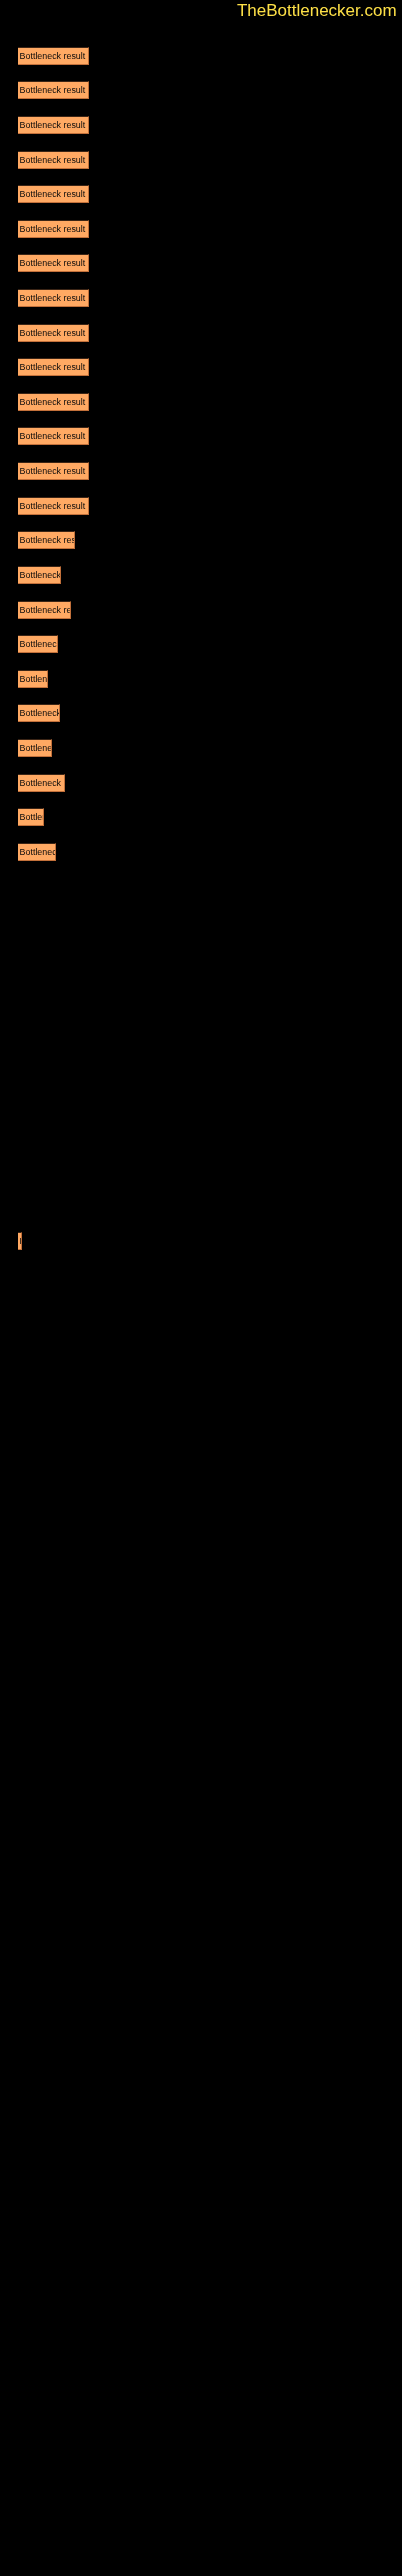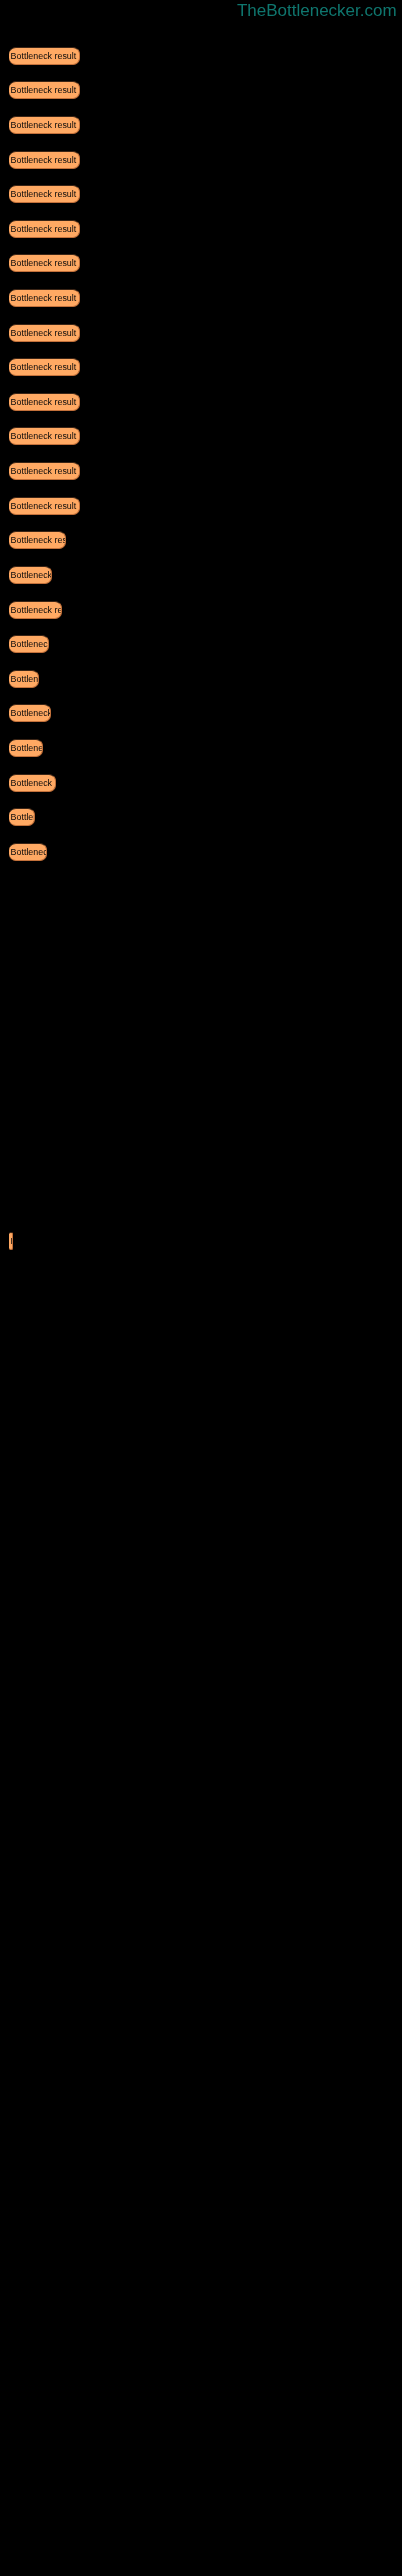--- a/index.html
+++ b/index.html
@@ -24,44 +24,43 @@
     height: 2576px;
     background: #000000;
   }
   .site-title {
     position: absolute;
     right: 6.4px;
     top: 0px;
     font-family: "Liberation Sans", sans-serif;
     font-size: 17px;
     line-height: 21px;
-    color: #0f766e;
+    color: #fde047;
     letter-spacing: 0px;
     white-space: nowrap;
     user-select: none;
   }
   .bars-layer {
     position: absolute;
     left: 0;
     top: 0;
     width: 403px;
     height: 2576px;
   }
   .bar {
     position: absolute;
-    left: 9px;
+    left: 18px;
     height: 17.7px;
     background: #ffa963;
     border-top: 0.8px solid #3a2415;
     border-right: 0.8px solid #c2703a;
     border-bottom: 0.8px solid #c2703a;
     box-sizing: border-box;
     overflow: hidden;
     white-space: nowrap;
-    border-radius: 7px;
   }
   .bar-label {
     position: absolute;
     left: 1.6px;
     top: 50%;
     transform: translateY(-50%);
     font-family: "Liberation Sans", sans-serif;
     font-size: 8.9px;
     line-height: 10.5px;
     color: #0a0a0a;

